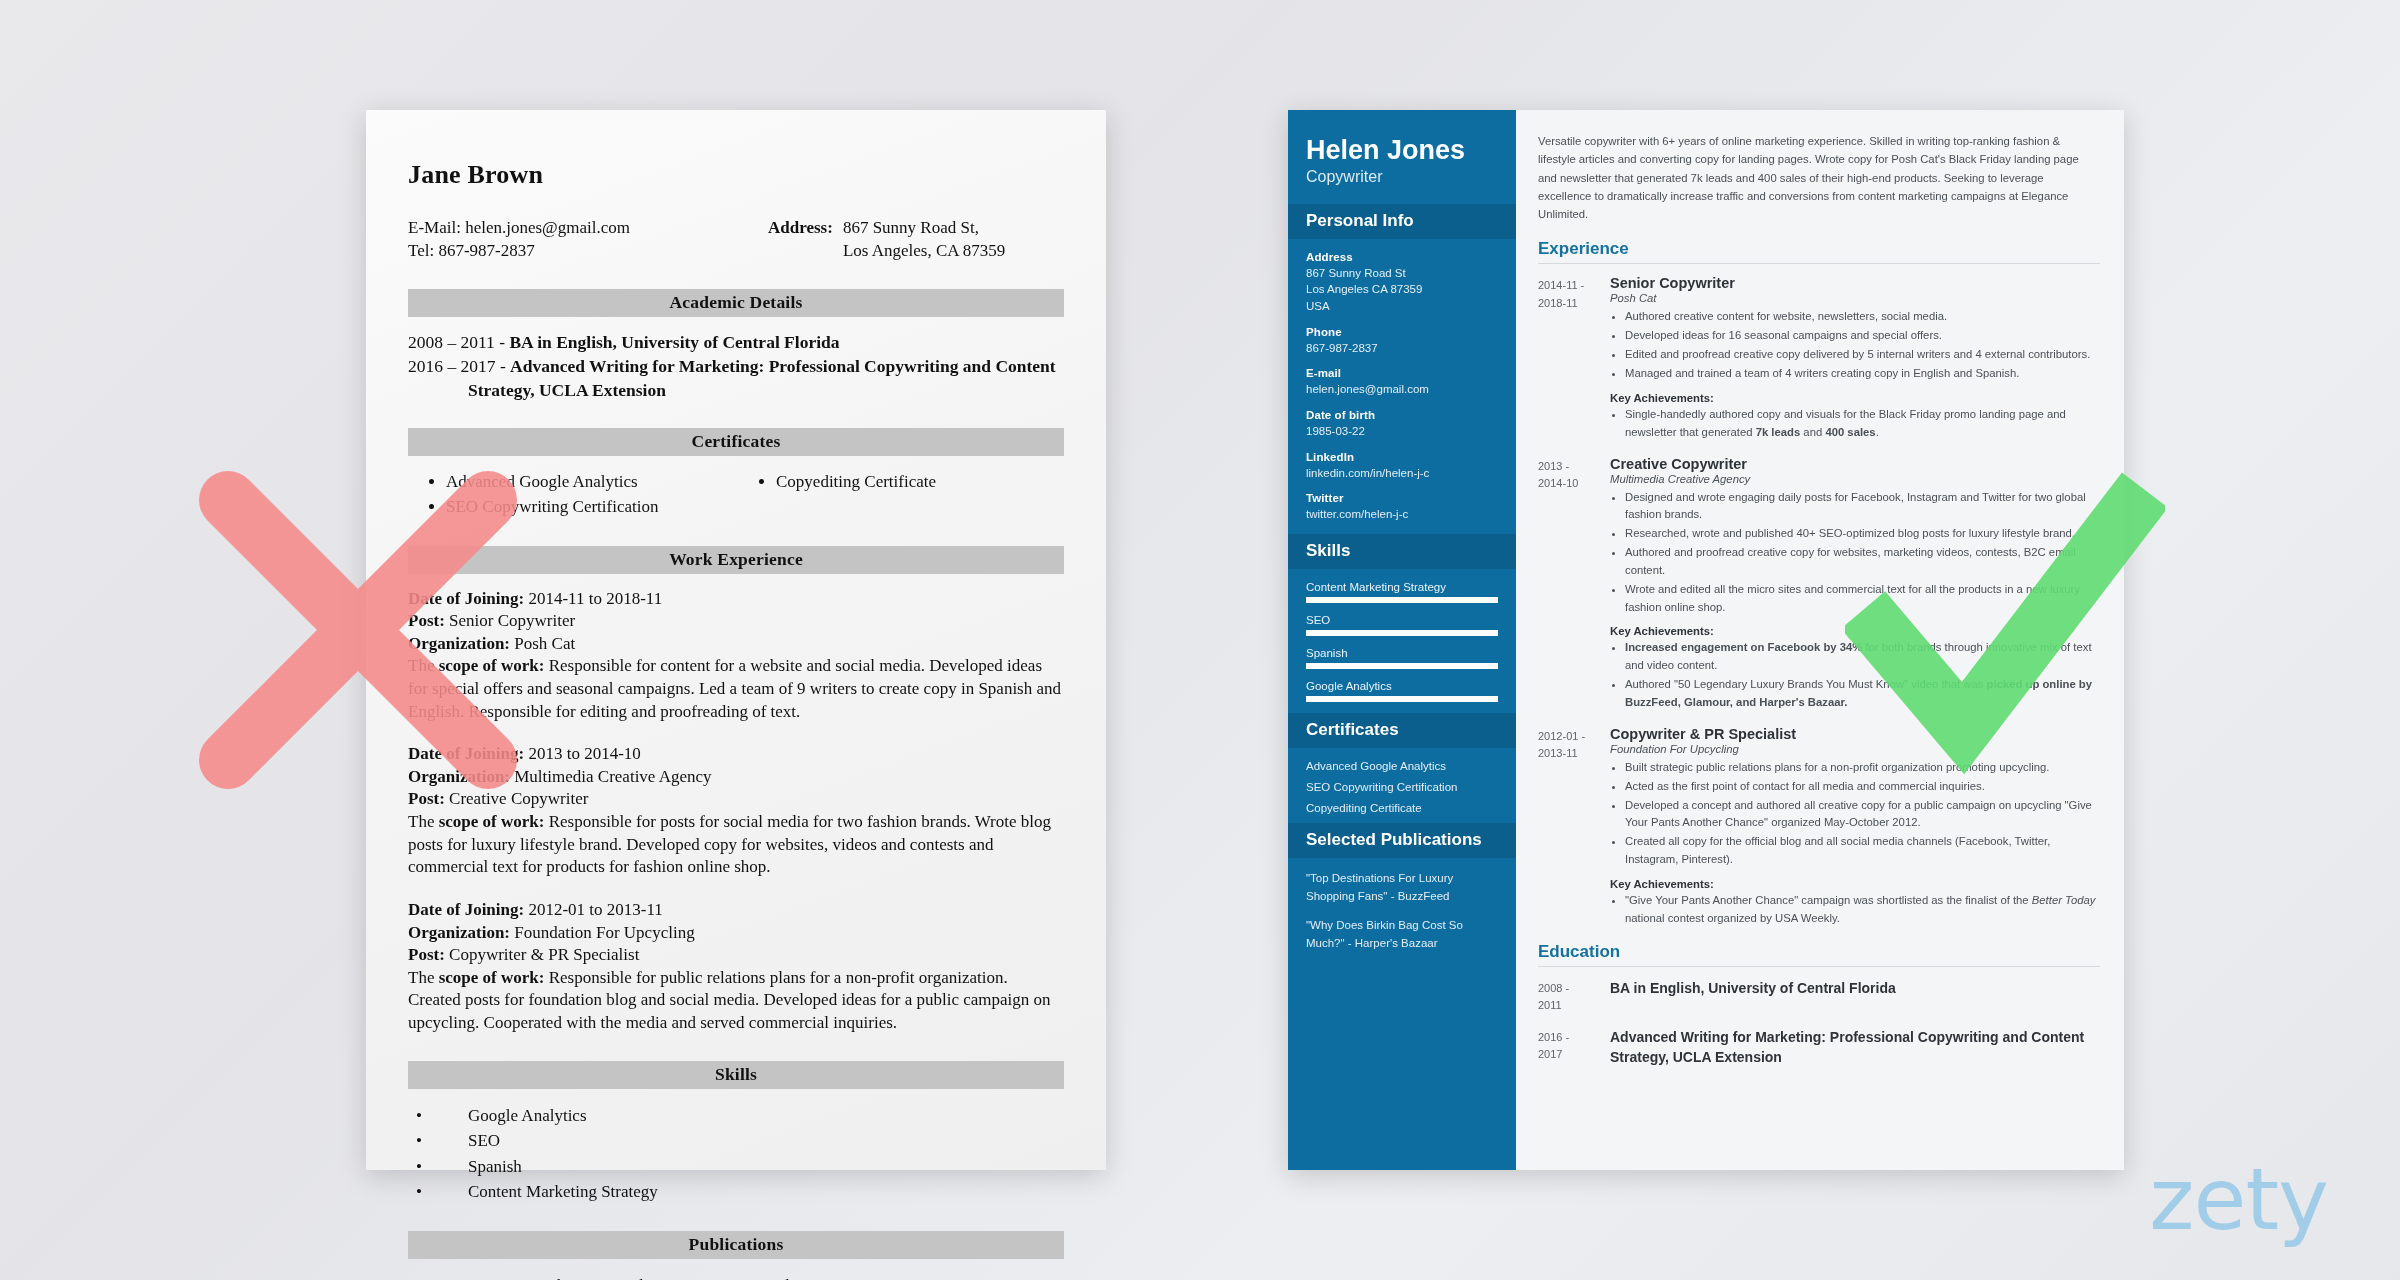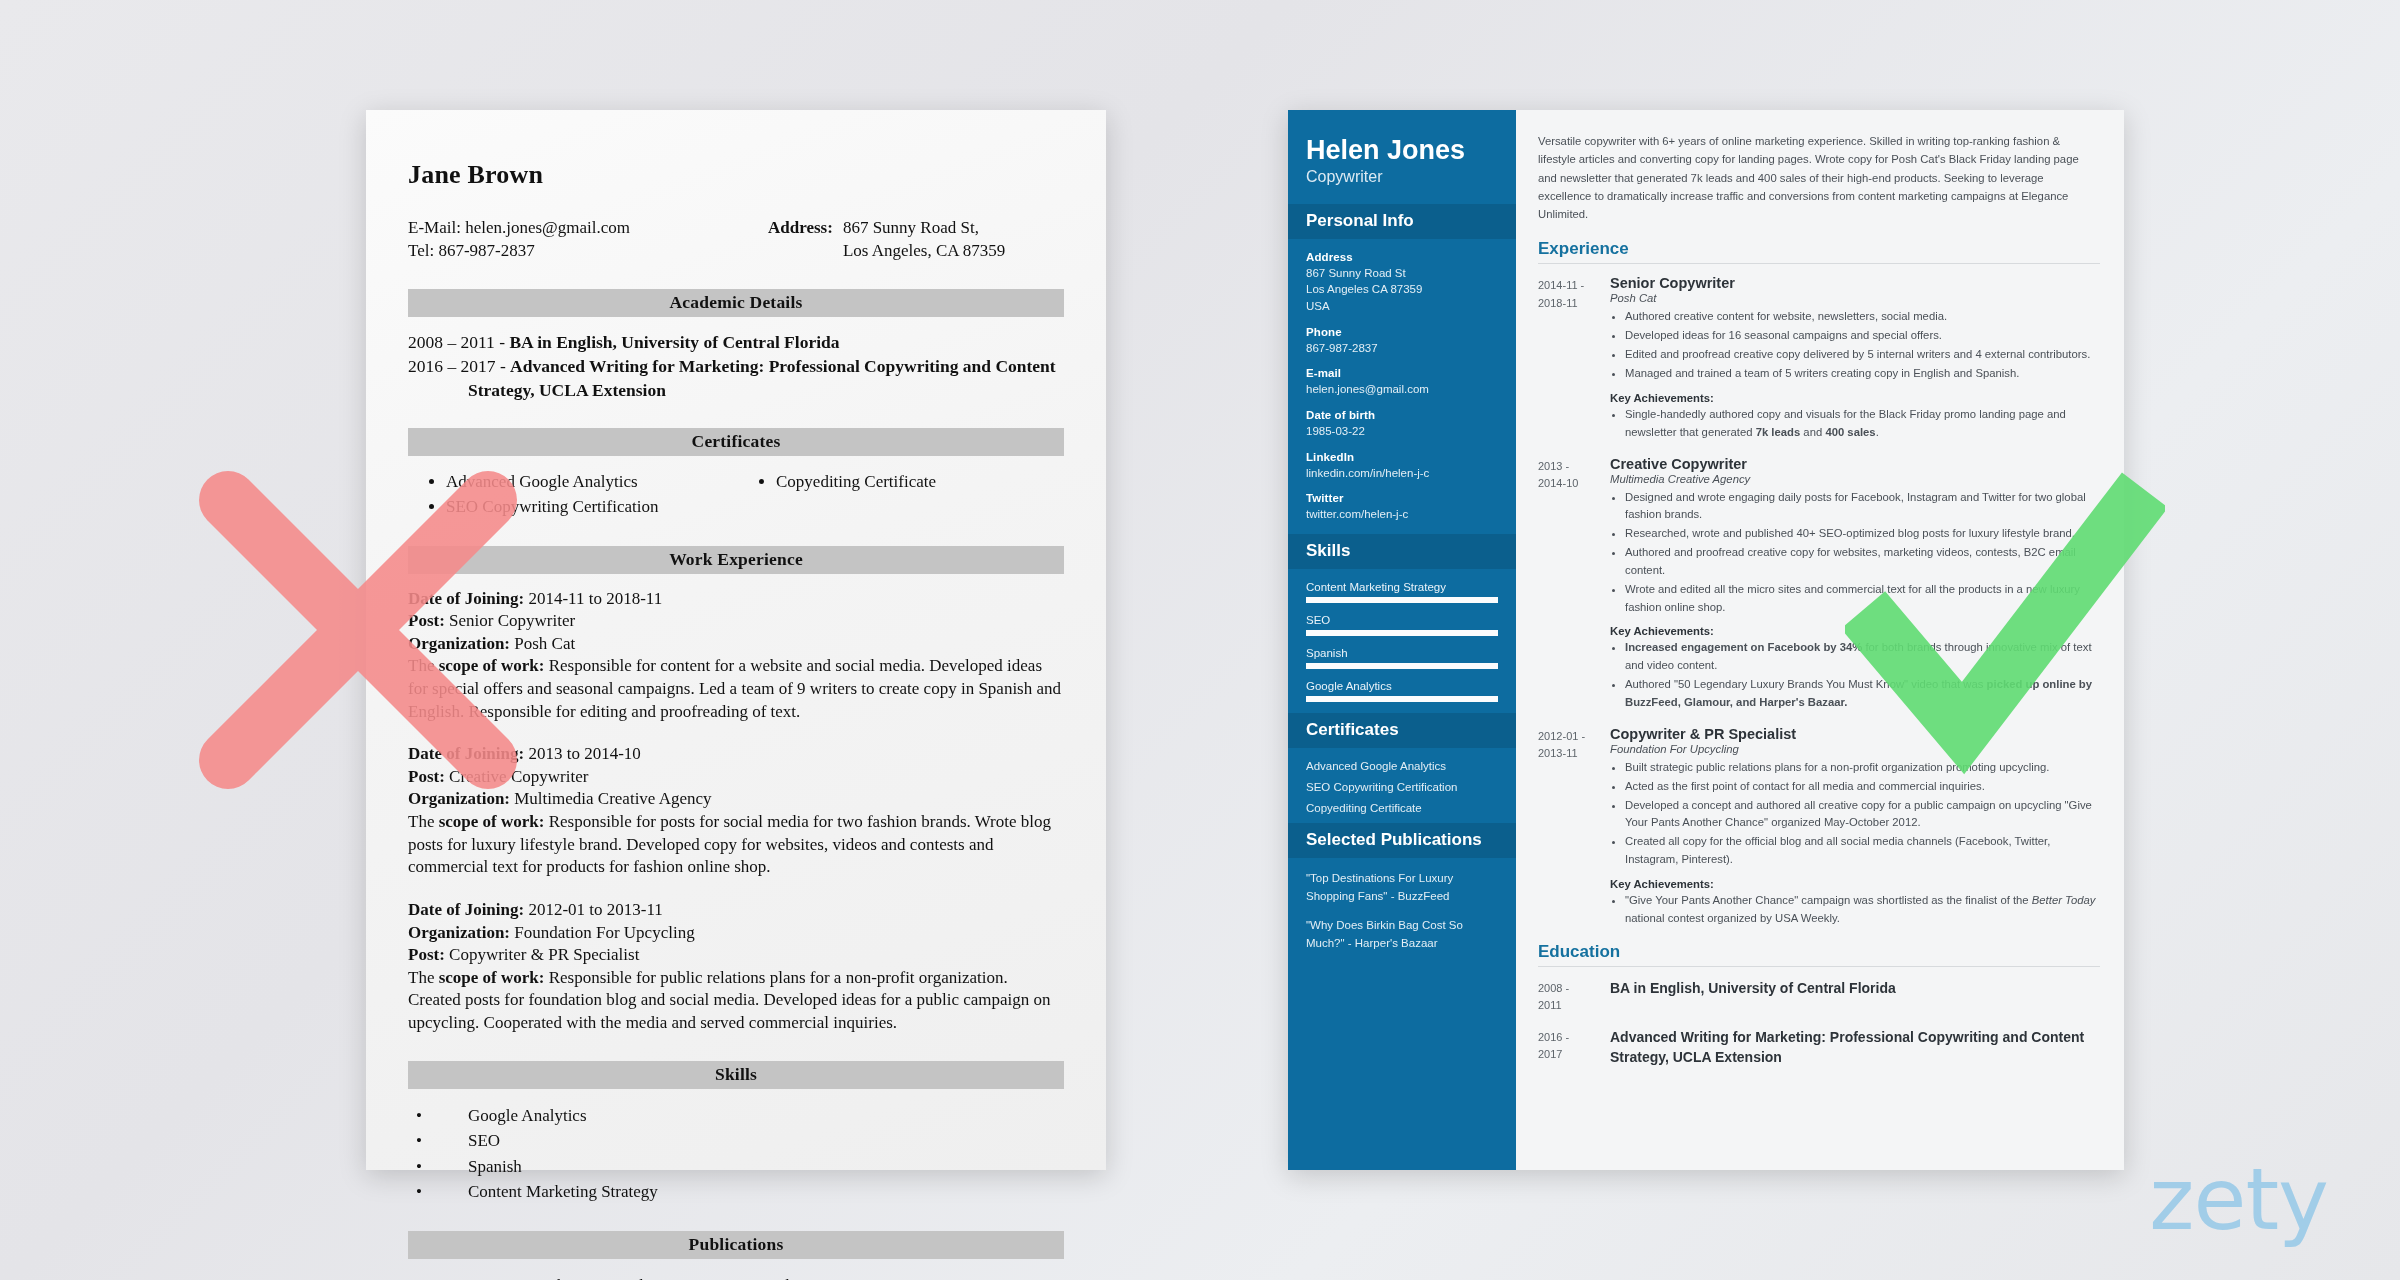--- a/index.html
+++ b/index.html
@@ -143,22 +143,22 @@
   <div class="b-bar">Work Experience</div>
   <div id="bad-jobs">
       <div class="b-job">
         <div><span class="k">Date of Joining:</span> 2014-11 to 2018-11</div>
         <div><span class="k">Post:</span> Senior Copywriter</div>
         <div><span class="k">Organization:</span> Posh Cat</div>
         <div>The <span class="k">scope of work:</span> Responsible for content for a website and social media. Developed ideas for special offers and seasonal campaigns. Led a team of 9 writers to create copy in Spanish and English. Responsible for editing and proofreading of text.</div>
       </div>
       <div class="b-job">
         <div><span class="k">Date of Joining:</span> 2013  to 2014-10</div>
+        <div><span class="k">Organization:</span> Multimedia Creative Agency</div>
         <div><span class="k">Post:</span> Creative Copywriter</div>
-        <div><span class="k">Organization:</span> Multimedia Creative Agency</div>
         <div>The <span class="k">scope of work:</span> Responsible for posts for social media for two fashion brands. Wrote blog posts for luxury lifestyle brand. Developed copy for websites, videos and contests and commercial text for products for fashion online shop.</div>
       </div>
       <div class="b-job">
         <div><span class="k">Date of Joining:</span> 2012-01 to 2013-11</div>
         <div><span class="k">Organization:</span> Foundation For Upcycling</div>
         <div><span class="k">Post:</span> Copywriter &amp; PR Specialist</div>
         <div>The <span class="k">scope of work:</span> Responsible for public relations plans for a non-profit organization. Created posts for foundation blog and social media. Developed ideas for a public campaign on upcycling. Cooperated with the media and served commercial inquiries.</div>
       </div>
     </div>
 
@@ -260,21 +260,21 @@
     <div id="g-exp">
         <div class="g-entry">
           <div class="g-dates">2014-11 -<br>2018-11</div>
           <div class="g-ebody">
             <div class="g-jtitle">Senior Copywriter</div>
             <div class="g-jcompany">Posh Cat</div>
             <ul class="g-bullets">
               <li>Authored creative content for website, newsletters, social media.</li>
               <li>Developed ideas for 16 seasonal campaigns and special offers.</li>
               <li>Edited and proofread creative copy delivered by 5 internal writers and 4 external contributors.</li>
-              <li>Managed and trained a team of 5 writers creating copy in English and Spanish.</li>
+              <li>Managed and trained a team of 4 writers creating copy in English and Spanish.</li>
             </ul>
             <div class="g-ka-head">Key Achievements:</div>
             <ul class="g-bullets">
               <li>Single-handedly authored copy and visuals for the Black Friday promo landing page and newsletter that generated <b>7k leads</b> and <b>400 sales</b>.</li>
             </ul>
           </div>
         </div>
         <div class="g-entry">
           <div class="g-dates">2013 -<br>2014-10</div>
           <div class="g-ebody">

